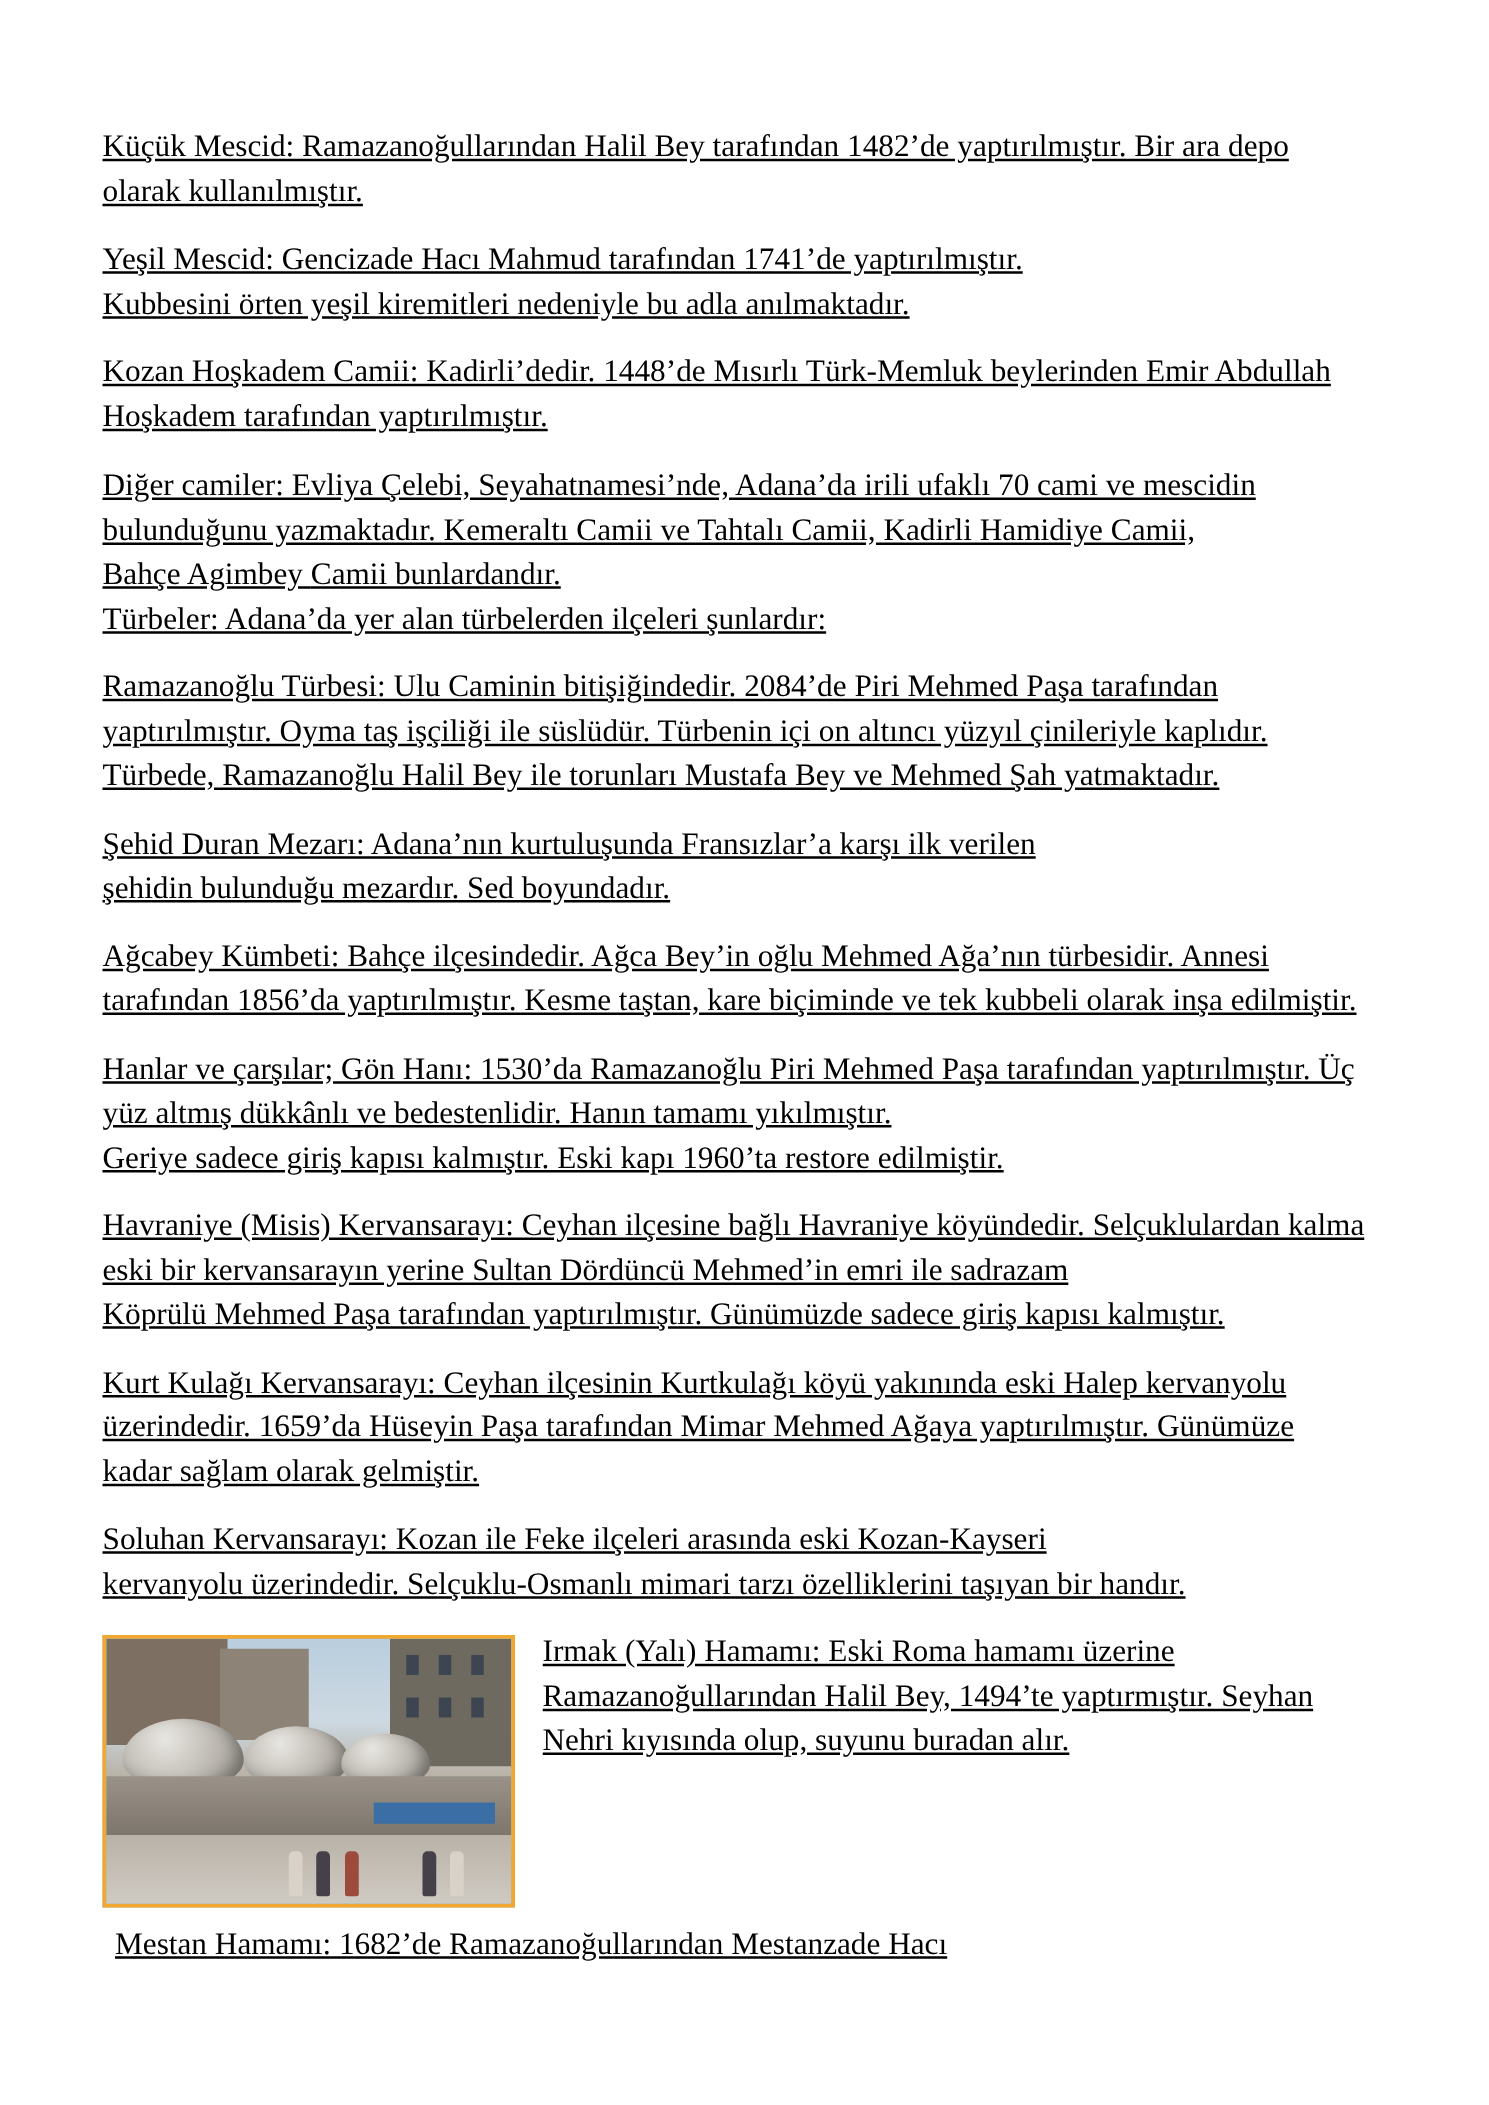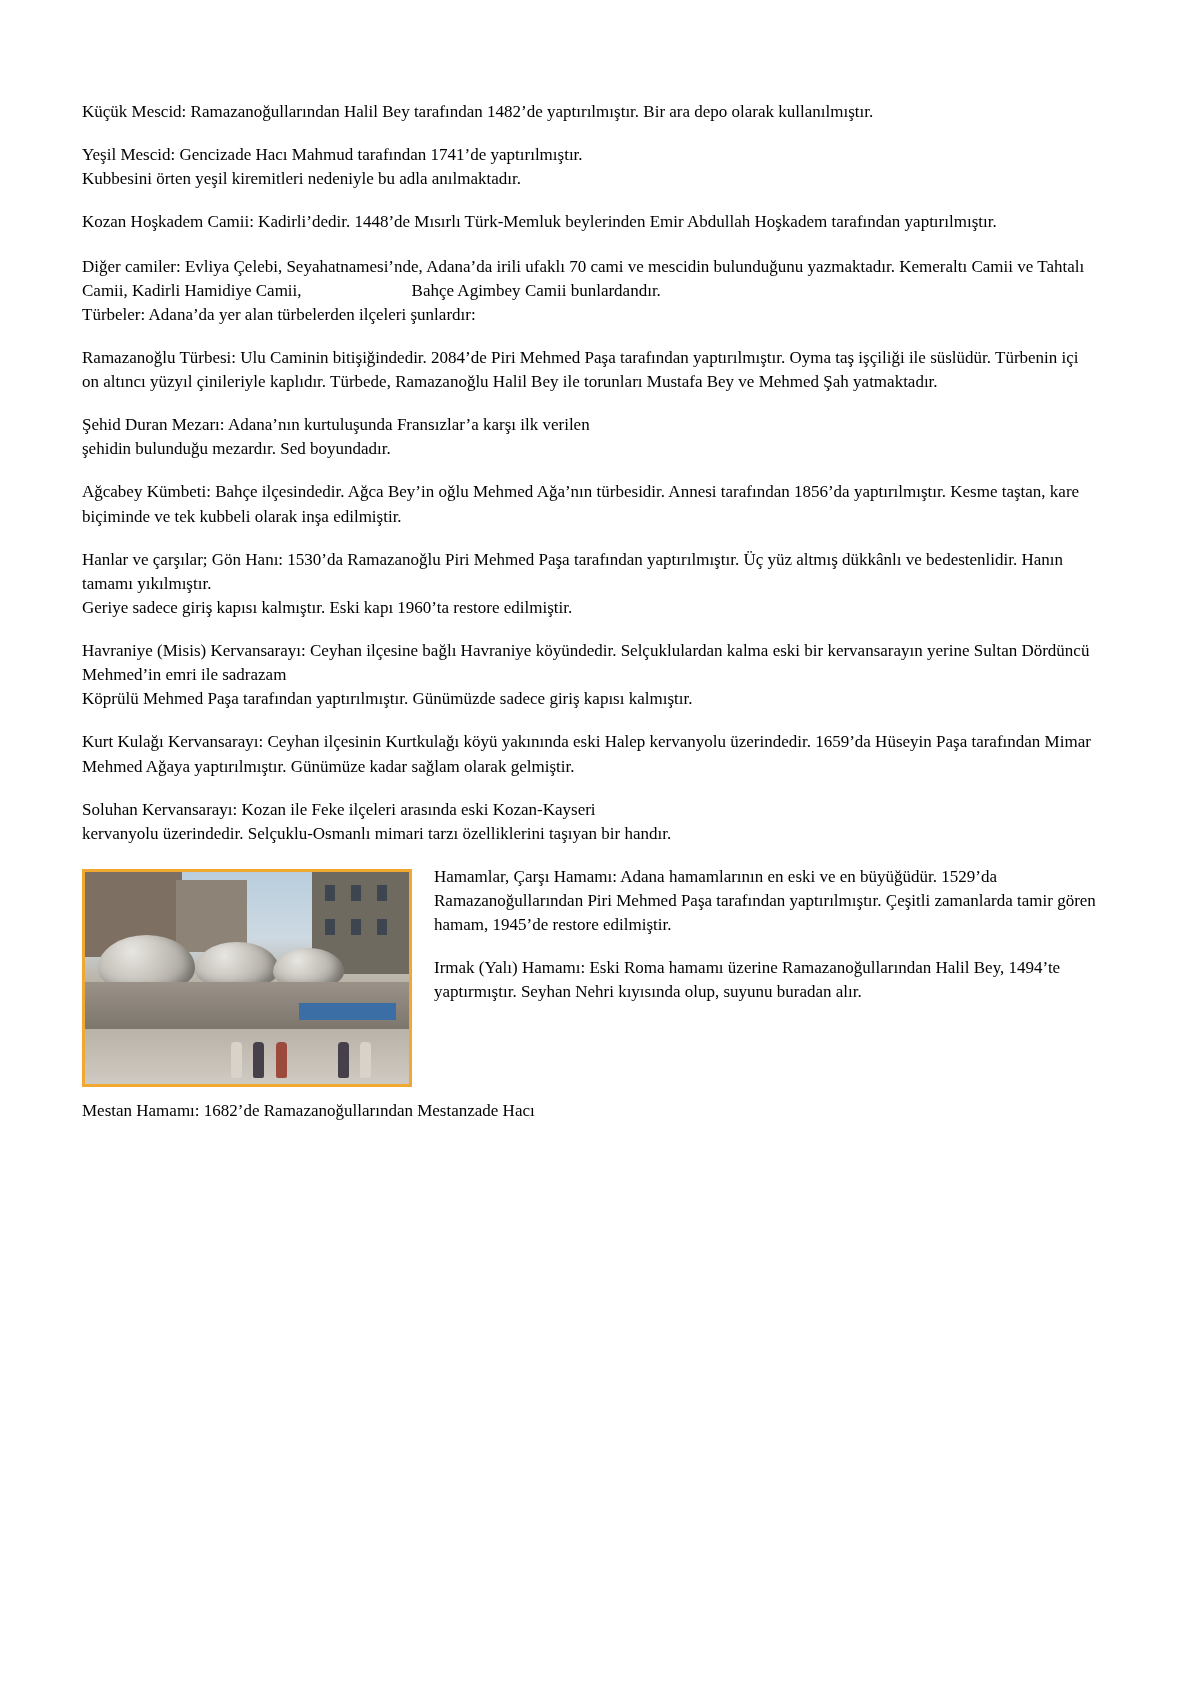--- a/index.html
+++ b/index.html
@@ -11,23 +11,24 @@
     width: 1191px;
     height: 1684px;
     position: relative;
     background: #ffffff;
     box-sizing: border-box;
     padding: 100px 95px 40px 82px;
     font-family: "Liberation Serif", serif;
     color: #000000;
   }
   .doc-body {
-    font-size: 17px;
+    font-size: 25px;
     line-height: 1.42;
     text-align: left;
+    text-decoration: underline;
   }
   .para {
     margin: 0 0 19px 0;
   }
   .para.tight {
     margin-bottom: 0;
     margin-top: 20px;
   }
   .wide-space {
     display: inline-block;
@@ -91,21 +92,21 @@
   .ph-person.light { background: #d9d2c8; }
   .ph-person.red { background: #9c4a3c; }
   .ph-awning {
     position: absolute; right: 4%; bottom: 30%; width: 30%; height: 8%;
     background: #3b6ea5;
   }
   .flow-text {
     overflow: hidden;
   }
   .flow-text .para { margin-bottom: 19px; }
-  .after-media { clear: both; padding-top: 4px; }
+  .after-media { clear: both; padding-top: 4px; margin-left: 10px; }
 </style>
 </head>
 <body>
 
 <div class="page">
   <div class="doc-body">
 
     <p class="para">Küçük Mescid: Ramazanoğullarından Halil Bey tarafından 1482’de yaptırılmıştır. Bir ara depo olarak kullanılmıştır.</p>
 
     <p class="para" style="white-space: pre-line;">Yeşil Mescid: Gencizade Hacı Mahmud tarafından 1741’de yaptırılmıştır.
@@ -156,21 +157,20 @@
         <div class="ph-wall"></div>
         <div class="ph-awning"></div>
         <div class="ph-ground"></div>
         <div class="ph-person light" style="left:45%;"></div>
         <div class="ph-person" style="left:52%;"></div>
         <div class="ph-person red" style="left:59%;"></div>
         <div class="ph-person" style="left:78%;"></div>
         <div class="ph-person light" style="left:85%;"></div>
       </div>
       <div class="flow-text">
-        <p class="para">Hamamlar, Çarşı Hamamı: Adana hamamlarının en eski ve en büyüğüdür. 1529’da Ramazanoğullarından Piri Mehmed Paşa tarafından yaptırılmıştır. Çeşitli zamanlarda tamir gören hamam, 1945’de restore edilmiştir.</p>
         <p class="para">Irmak (Yalı) Hamamı: Eski Roma hamamı üzerine Ramazanoğullarından    Halil Bey, 1494’te yaptırmıştır. Seyhan Nehri kıyısında olup, suyunu buradan alır.</p>
       </div>
     </div>
 
     <p class="para after-media">Mestan Hamamı: 1682’de Ramazanoğullarından Mestanzade Hacı</p>
 
   </div>
 </div>
 
 </body></html>

